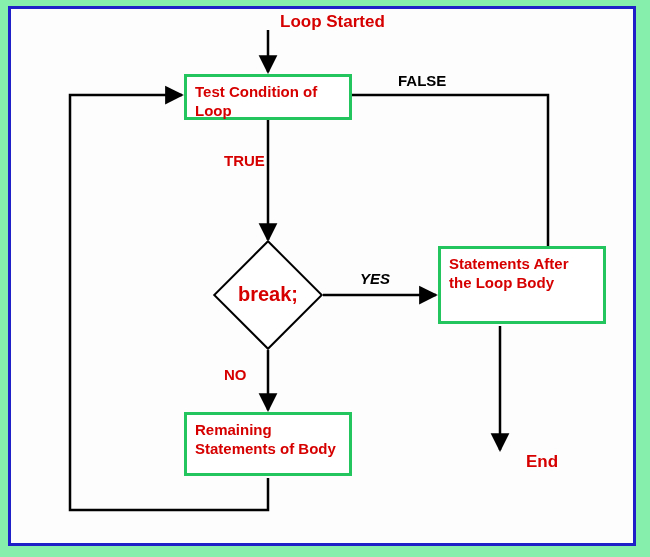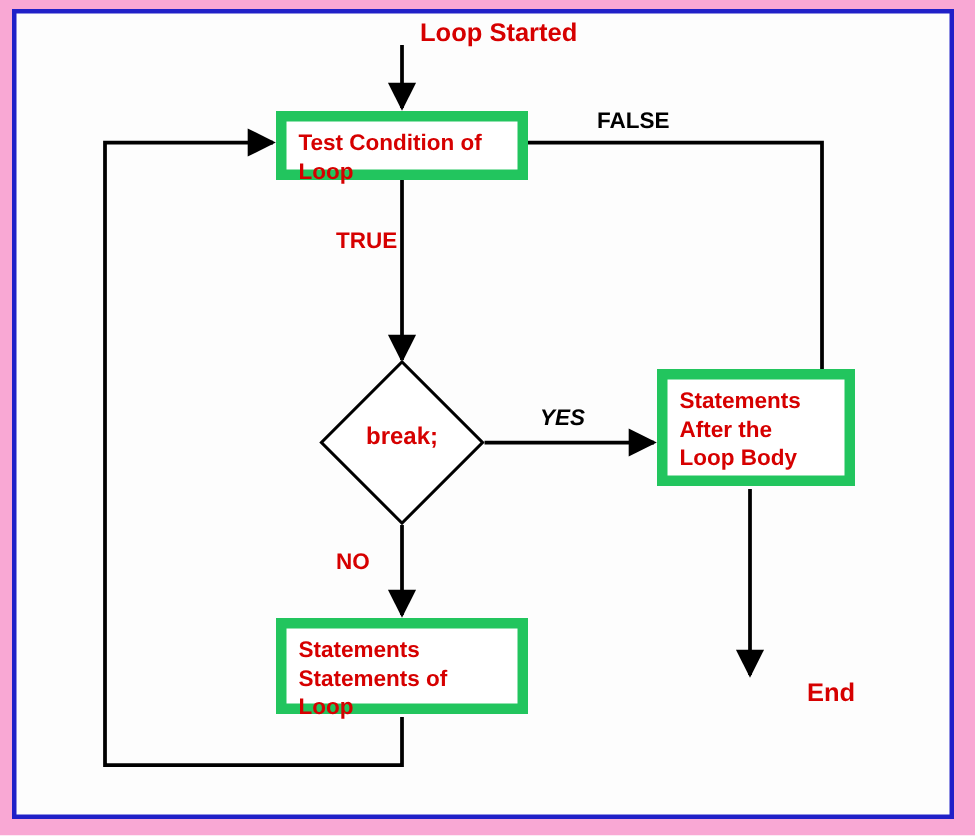--- a/index.html
+++ b/index.html
@@ -5,35 +5,35 @@
   body {
     margin: 0;
     padding: 0;
     background: #fff;
     font-family: Arial, "Helvetica Neue", sans-serif;
   }
   .canvas {
     position: relative;
     width: 650px;
     height: 557px;
-    background: #f9a8d4;
+    background: #86efac;
   }
   .frame {
     position: absolute;
     left: 8px;
     top: 6px;
     width: 628px;
     height: 540px;
     border: 3px solid #2020c8;
     box-sizing: border-box;
     background: #fdfdfd;
   }
   .box {
     position: absolute;
-    border: 7px solid #22c55e;
+    border: 3px solid #22c55e;
     background: #fff;
     padding: 6px 8px;
     box-sizing: border-box;
     font-weight: bold;
     color: #d60000;
     font-size: 15px;
     line-height: 1.25;
   }
   .label {
     position: absolute;
@@ -47,21 +47,21 @@
     position: absolute;
     border: 2px solid #000;
     background: #fff;
     transform: rotate(45deg);
     box-sizing: border-box;
   }
   .diamond-label {
     position: absolute;
     font-weight: bold;
     color: #d60000;
-    font-size: 16px;
+    font-size: 20px;
     text-align: center;
     pointer-events: none;
   }
   svg.wires {
     position: absolute;
     left: 0; top: 0;
     width: 650px; height: 557px;
     overflow: visible;
   }
 </style>
@@ -101,18 +101,18 @@
 
   <div class="label red" style="left:224px; top:152px;">TRUE</div>
 
   <div class="diamond" style="left:229px; top:256px; width:78px; height:78px;"></div>
   <div class="diamond-label" style="left:206px; top:283px; width:124px;">break;</div>
 
   <div class="label black" style="left:360px; top:270px;font-style:italic;">YES</div>
 
   <div class="label red" style="left:224px; top:366px;text-align:right;">NO</div>
 
-  <div class="box" style="left:184px; top:412px; width:168px; height:64px;">Statements Statements of Loop</div>
+  <div class="box" style="left:184px; top:412px; width:168px; height:64px;">Remaining Statements of Body</div>
 
-  <div class="box" style="left:438px; top:246px; width:132px; height:78px;">Statements After the Loop Body</div>
+  <div class="box" style="left:438px; top:246px; width:168px; height:78px;">Statements After the Loop Body</div>
 
-  <div class="label red" style="left:526px; top:452px; font-size:17px;margin-left:12px;">End</div>
+  <div class="label red" style="left:526px; top:452px; font-size:17px;">End</div>
 </div>
 
 </body></html>

